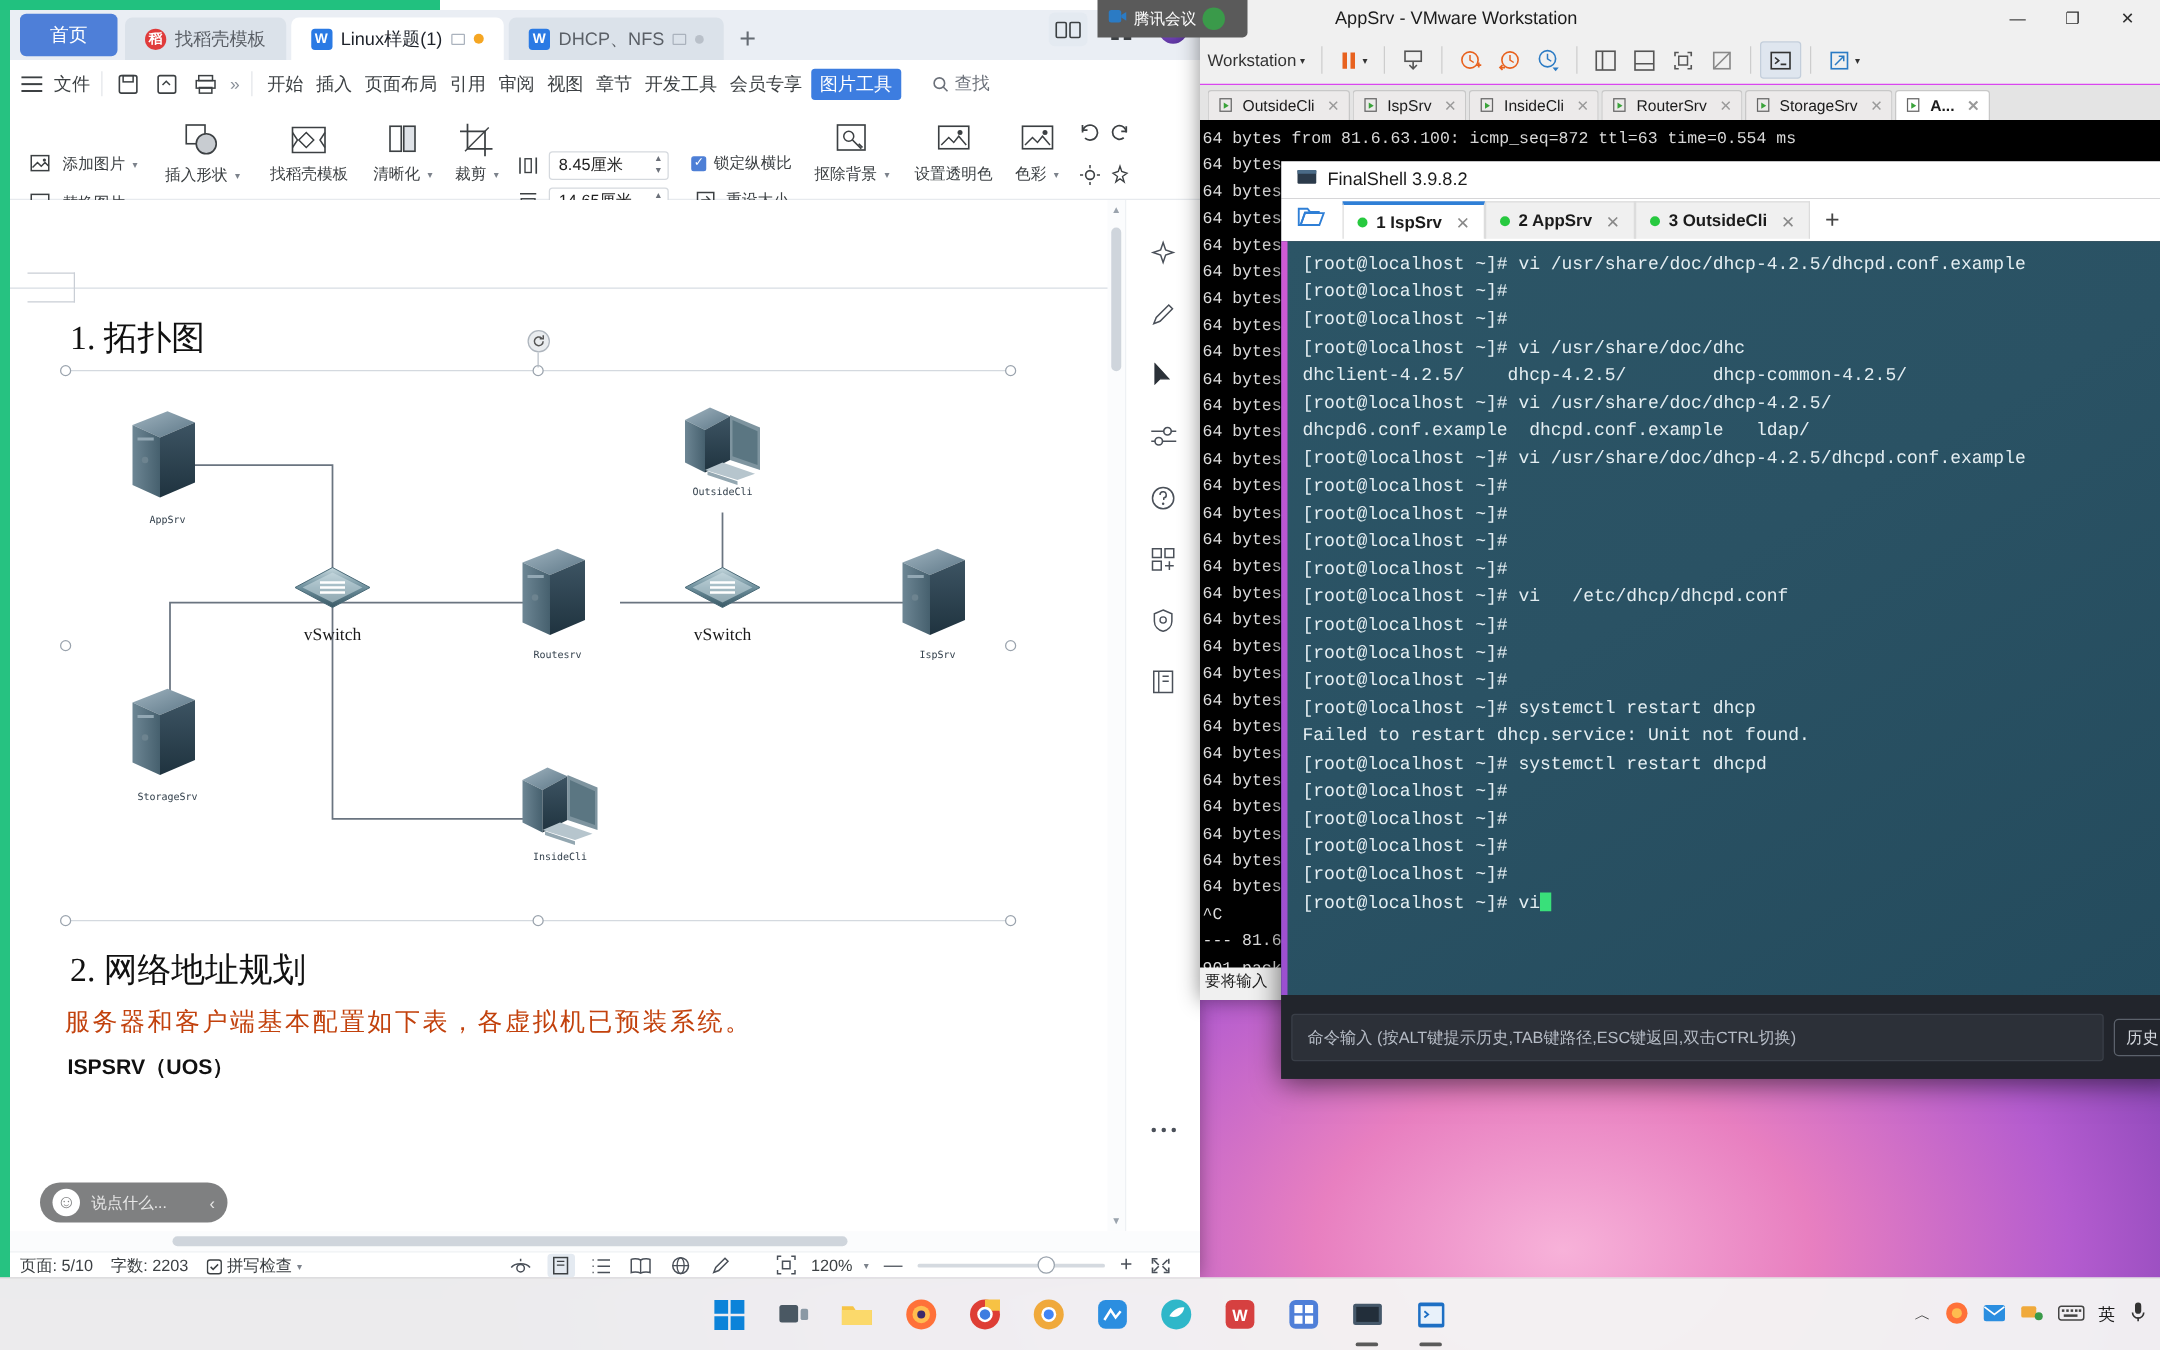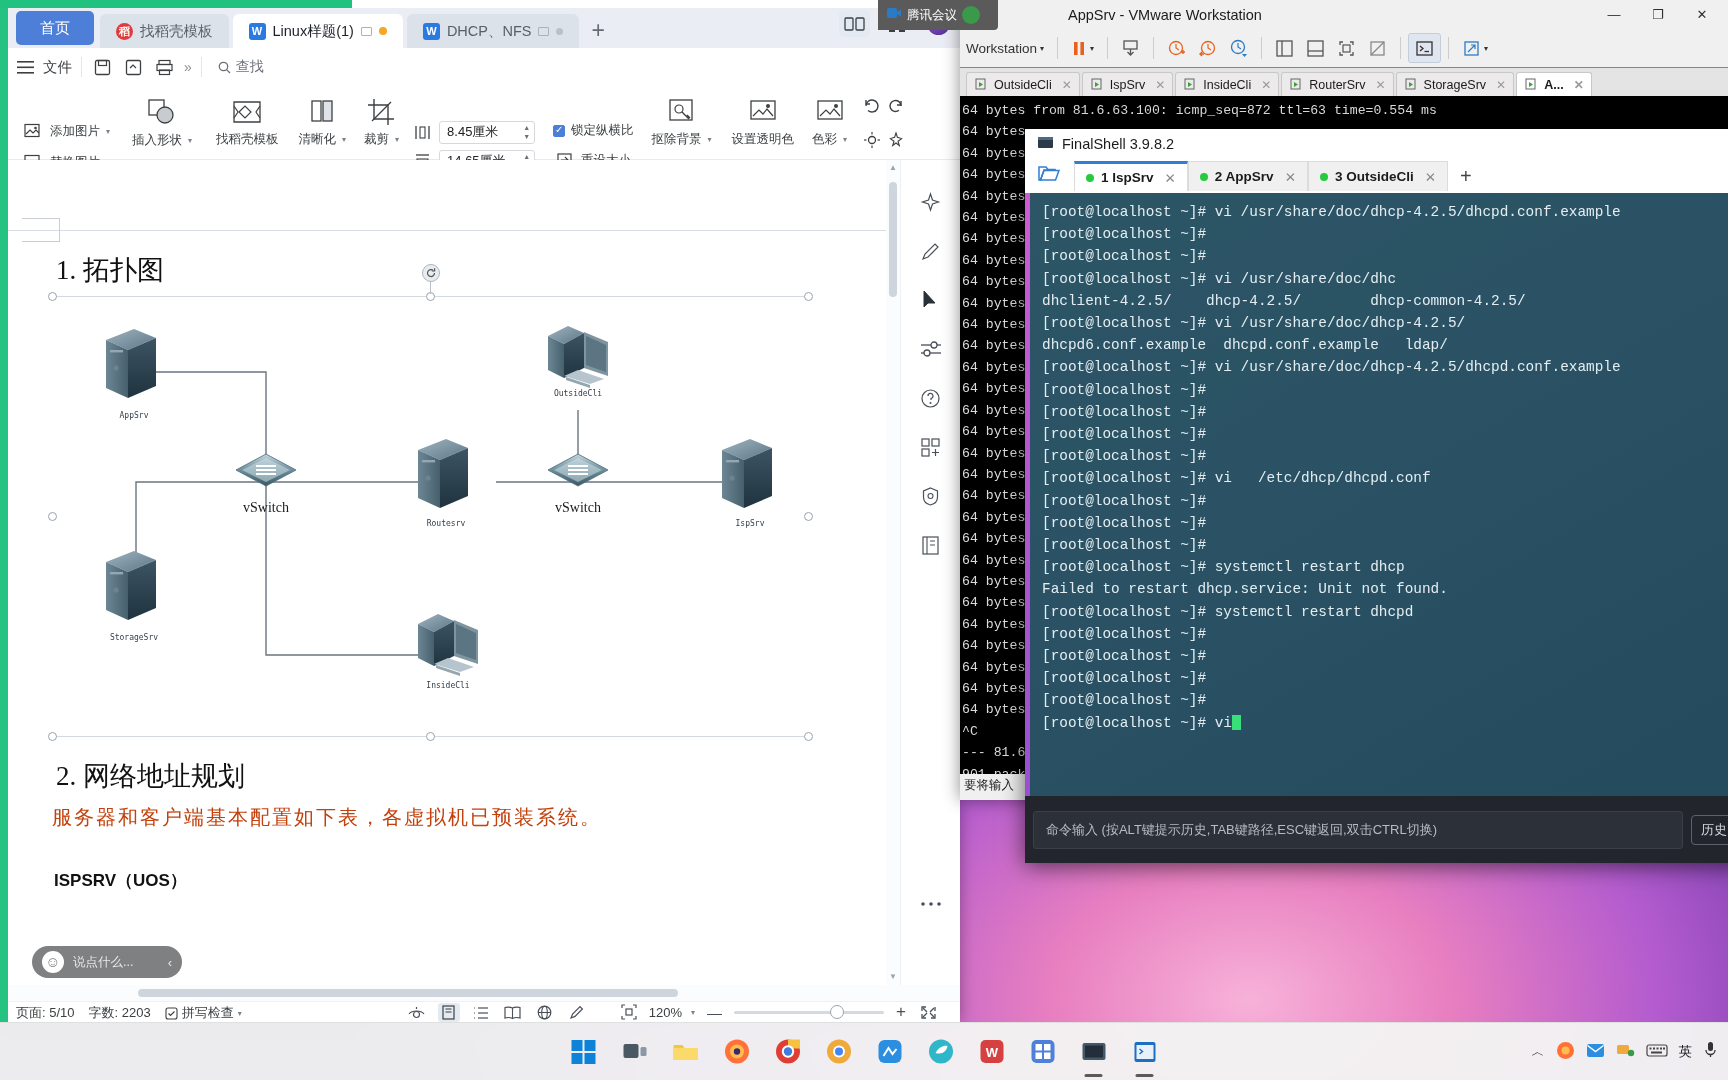--- a/index.html
+++ b/index.html
@@ -73,21 +73,21 @@
   .spin .arrows { position:absolute; right:4px; top:2px; display:flex; flex-direction:column; gap:1px; font-size:7px; color:#6b7079; line-height:8px; }
   .chk { width:12px; height:12px; border:1px solid #4d7fd6; background:#4d7fd6; border-radius:2px; position:relative; }
   .chk::after { content:"✓"; color:#fff; font-size:10px; position:absolute; left:1px; top:-2px; }
 
   
   #wps-docarea { left:8px; top:160px; width:952px; height:825px; background:#fff; overflow:hidden; }
   .sel-handle { width:9px; height:9px; border:1px solid #9aa3ad; background:#fff; border-radius:50%; position:absolute; }
   .sel-line { position:absolute; background:#d4d9df; }
   .doc-h1 { font-family:"Liberation Serif", serif; font-size:27px; color:#111; font-weight:normal; }
   .doc-p  { font-family:"Liberation Serif", serif; font-size:20px; color:#c2410c; letter-spacing:2px; }
-  .doc-b  { font-family:"Liberation Sans", sans-serif; font-size:17px; color:#111; font-weight:bold;margin-top:27px; }
+  .doc-b  { font-family:"Liberation Sans", sans-serif; font-size:17px; color:#111; font-weight:bold; }
 
   
   #wps-rail { right:0; top:160px; width:60px; height:825px; background:#fff; display:flex; flex-direction:column; align-items:center; padding-top:28px; gap:21px; border-left:1px solid #eef1f4; }
   .rail-ic { width:28px; height:28px; display:flex; align-items:center; justify-content:center; color:#4a5059; }
   
   #wps-scroll { right:60px; top:160px; width:14px; height:825px; background:#fbfcfd; }
   #wps-thumb { position:absolute; left:3px; top:22px; width:8px; height:115px; background:#cfd5dc; border-radius:4px; }
 
   
   #comment-widget { left:24px; top:786px; width:150px; height:32px; background:#6e6f70; opacity:.88; border-radius:16px; display:flex; align-items:center; padding:0 10px; gap:9px; }
@@ -220,20 +220,32 @@
       <span class="rbicon">
         <svg width="17" height="17" viewBox="0 0 17 17">
             <rect x="3" y="1.5" width="11" height="4" fill="none" stroke="#3c4043" stroke-width="1.2"></rect>
             <rect x="1" y="5.5" width="15" height="6" fill="none" stroke="#3c4043" stroke-width="1.2"></rect>
             <rect x="3.5" y="11" width="10" height="4.5" fill="none" stroke="#3c4043" stroke-width="1.2"></rect>
           </svg>
       </span>
       <span style="color:#8a9099;font-size:14px;">»</span>
     </div>
     <div class="sep-v"></div>
+    <div class="grp" style="gap:4px;">
+      <span class="mitem">开始</span>
+      <span class="mitem">插入</span>
+      <span class="mitem">页面布局</span>
+      <span class="mitem">引用</span>
+      <span class="mitem">审阅</span>
+      <span class="mitem">视图</span>
+      <span class="mitem">章节</span>
+      <span class="mitem">开发工具</span>
+      <span class="mitem">会员专享</span>
+      <span class="mitem hl">图片工具</span>
+    </div>
     <div id="searchbox">
       <svg width="13" height="13" viewBox="0 0 13 13">
           <circle cx="5.5" cy="5.5" r="4.2" fill="none" stroke="#6b7079" stroke-width="1.3"></circle>
           <line x1="8.6" y1="8.6" x2="12" y2="12" stroke="#6b7079" stroke-width="1.3"></line>
         </svg>
       <span>查找</span>
     </div>
     <div style="margin-left:auto;display:flex;gap:14px;align-items:center;padding-right:8px;">
       <span class="rbicon">
         <svg width="19" height="14" viewBox="0 0 19 14">

